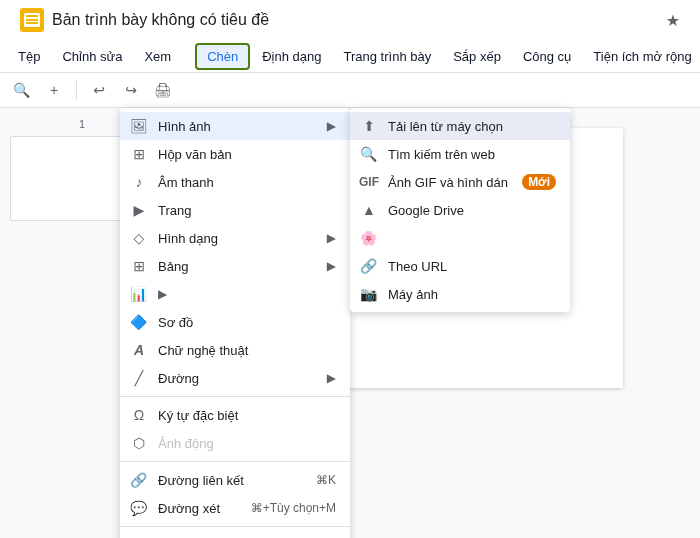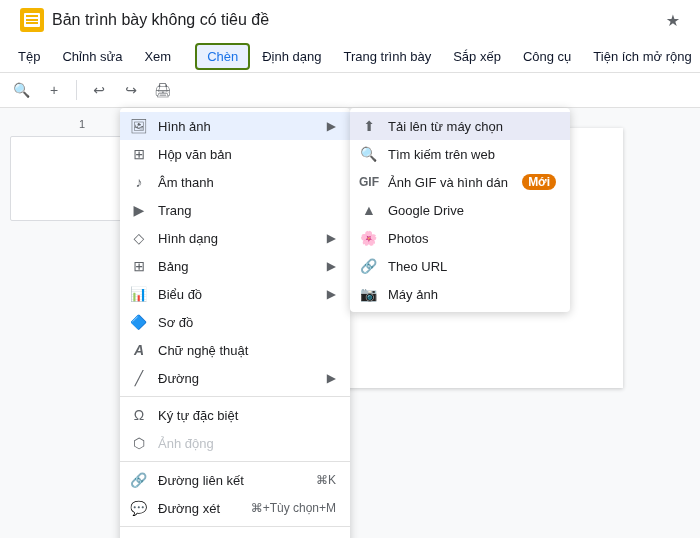--- a/index.html
+++ b/index.html
@@ -348,21 +348,20 @@
       </div>
 
       <div class="menu-row">
         <span class="icon">⊞</span>
         <span class="label">Bảng</span>
         <span class="arrow">▶</span>
       </div>
 
       <div class="menu-row">
         <span class="icon">📊</span>
-        <span class="label">Biểu đồ</span>
         <span class="arrow">▶</span>
       </div>
 
       <div class="menu-row">
         <span class="icon">🔷</span>
         <span class="label">Sơ đồ</span>
       </div>
 
       <div class="menu-row">
         <span class="icon" style="font-weight:bold;font-style:italic;">A</span>
@@ -426,21 +425,20 @@
         <span class="badge-new">Mới</span>
       </div>
 
       <div class="menu-row">
         <span class="icon">▲</span>
         <span class="label">Google Drive</span>
       </div>
 
       <div class="menu-row">
         <span class="icon">🌸</span>
-        <span class="label">Photos</span>
       </div>
 
       <div class="menu-row">
         <span class="icon">🔗</span>
         <span class="label">Theo URL</span>
       </div>
 
       <div class="menu-row">
         <span class="icon">📷</span>
         <span class="label">Máy ảnh</span>

